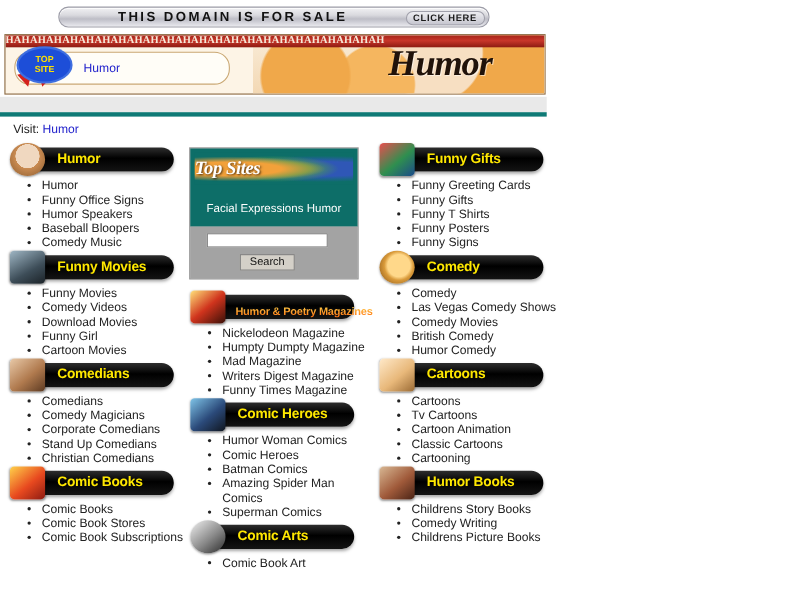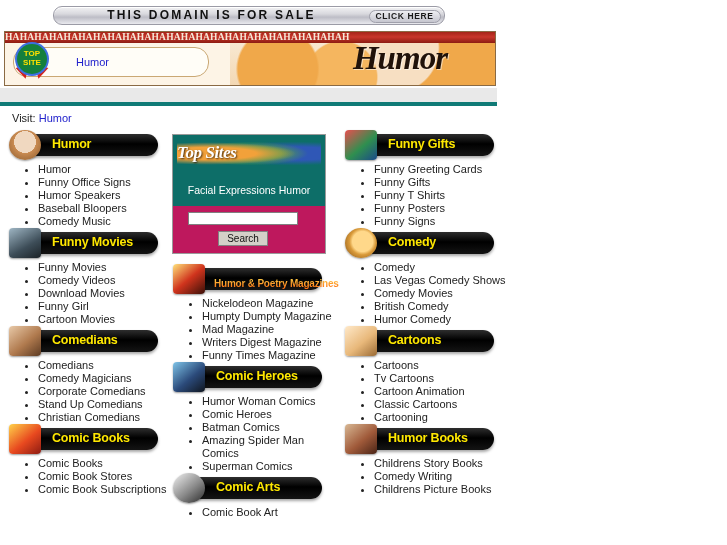--- a/index.html
+++ b/index.html
@@ -140,22 +140,22 @@
     width: 0; height: 0;
     border-left: 7px solid transparent;
     border-right: 7px solid transparent;
     border-top: 13px solid #d4211c;
   }
   .tsb-ribbon-l { left: 3px; transform: rotate(-14deg); }
   .tsb-ribbon-r { right: 3px; transform: rotate(14deg); }
   .tsb-star {
     position: absolute;
     left: 3px; top: 1px;
-    width: 30px; height: 30px;
-    background: #15803d;
+    width: 47px; height: 30px;
+    background: #1d4ed8;
     border-radius: 50%;
     box-shadow: 0 0 0 2px #3f6fe0;
     color: #ffe000;
     font-size: 8px;
     font-weight: bold;
     line-height: 9px;
     text-align: center;
     padding-top: 5px;
     box-sizing: border-box;
     font-family: "Liberation Sans", sans-serif;
@@ -284,21 +284,21 @@
   .ts-sub {
     text-align: center;
     color: #ffffff;
     font-size: 10.5px;
     padding-top: 16px;
     font-family: "Liberation Sans", sans-serif;
   }
   .ts-search-area {
     padding: 6px 12px 7px 0;
     text-align: center;
-    background: #be185d;
+    background: #a3a3a3;
   }
   .ts-input {
     width: 110px;
     height: 13px;
     border: 1px solid #808080;
     background: #ffffff;
     font-size: 10px;
     padding: 0 2px;
     box-sizing: border-box;
   }

